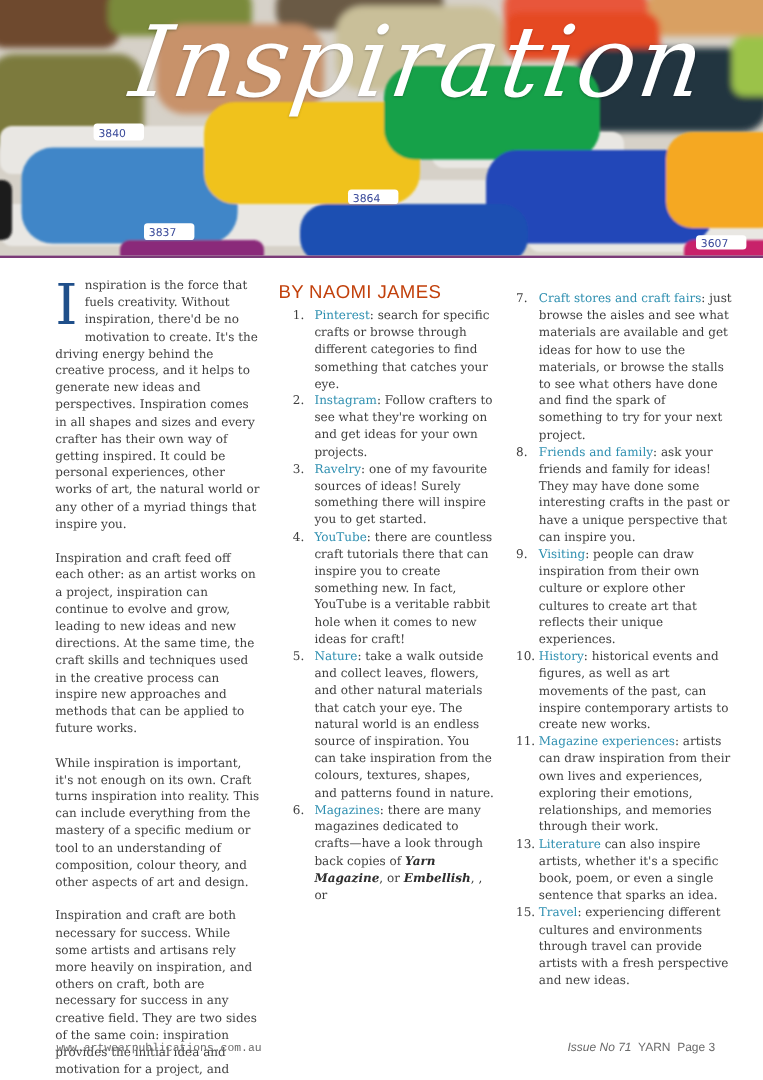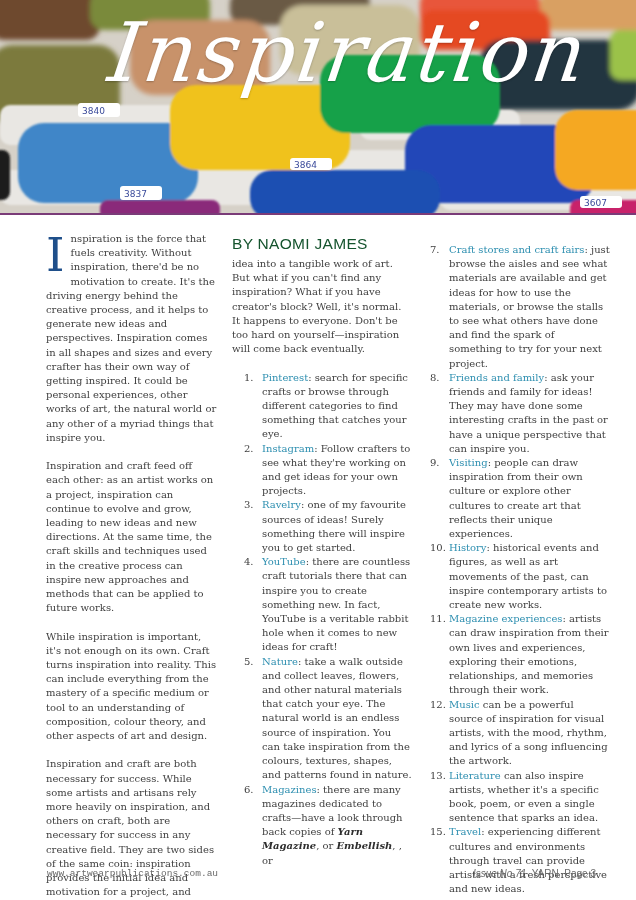--- a/index.html
+++ b/index.html
@@ -24,21 +24,21 @@
   .col1 { left: 46px; width: 172px; }
   .col2 { left: 232px; width: 180px; top: 235px; }
   .col3 { left: 430px; width: 180px; top: 243px; }
 
   .dropcap {
     float: left; font-size: 47px; line-height: 40px; color: #1f4f8a;
     margin: 3px 6px 0 0; font-family: "DejaVu Serif", serif; font-weight: normal;
   }
 
   .byline {
-    font-family: "Liberation Sans", sans-serif; font-size: 15.5px; color: #14532d;
+    font-family: "Liberation Sans", sans-serif; font-size: 15.5px; color: #c2410c;
     letter-spacing: 0.3px; margin-bottom: 4px; line-height: 18px;
   }
 
   ol.ideas { list-style: none; margin-left: 0; }
   ol.ideas li { position: relative; padding-left: 18px; margin-bottom: 0; }
   .col2 ol.ideas { margin-left: 12px; }
   ol.ideas li .num { position: absolute; left: 0; top: 0; color: #3f3f3f; }
   .col3 ol.ideas li { padding-left: 19px; }
   .hl { color: #2e8fb0; }
   .mag { font-weight: bold; font-style: italic; color: #2e2e2e; }
@@ -114,38 +114,36 @@
 
 <div class="col col1">
   <p><span class="dropcap">I</span><span>nspiration is the force that fuels creativity. Without inspiration, there'd be no motivation to create. It's the driving energy behind the creative process, and it helps to generate new ideas and perspectives. Inspiration comes in all shapes and sizes and every crafter has their own way of getting inspired. It could be personal experiences, other works of art, the natural world or any other of a myriad things that inspire you.</span></p>
   <p>Inspiration and craft feed off each other: as an artist works on a project, inspiration can continue to evolve and grow, leading to new ideas and new directions. At the same time, the craft skills and techniques used in the creative process can inspire new approaches and methods that can be applied to future works.</p>
   <p>While inspiration is important, it's not enough on its own. Craft turns inspiration into reality. This can include everything from the mastery of a specific medium or tool to an understanding of composition, colour theory, and other aspects of art and design.</p>
   <p>Inspiration and craft are both necessary for success. While some artists and artisans rely more heavily on inspiration, and others on craft, both are necessary for success in any creative field. They are two sides of the same coin: inspiration provides the initial idea and motivation for a project, and craft provides the technical skills and knowledge required to turn that</p>
 </div>
 
 <div class="col col2">
   <div class="byline">BY NAOMI JAMES</div>
-  <p>idea into a tangible work of art. But what if you can't find any inspiration? What if you have creator's block? Well, it's normal. It happens to everyone. Don't be too hard on yourself—inspiration will come back eventually.</p>
   <ol class="ideas">
     <li><span class="num">1.</span><span class="hl">Pinterest</span><span>: </span><span>search for specific crafts or browse through different categories to find something that catches your eye.</span></li>
     <li><span class="num">2.</span><span class="hl">Instagram</span><span>: </span><span>Follow crafters to see what they're working on and get ideas for your own projects.</span></li>
     <li><span class="num">3.</span><span class="hl">Ravelry</span><span>: </span><span>one of my favourite sources of ideas! Surely something there will inspire you to get started.</span></li>
     <li><span class="num">4.</span><span class="hl">YouTube</span><span>: </span><span>there are countless craft tutorials there that can inspire you to create something new. In fact, YouTube is a veritable rabbit hole when it comes to new ideas for craft!</span></li>
     <li><span class="num">5.</span><span class="hl">Nature</span><span>: </span><span>take a walk outside and collect leaves, flowers, and other natural materials that catch your eye. The natural world is an endless source of inspiration. You can take inspiration from the colours, textures, shapes, and patterns found in nature.</span></li>
     <li><span class="num">6.</span><span class="hl">Magazines</span><span>: </span><span>there are many magazines dedicated to crafts—have a look through back copies of </span><span class="mag">Yarn Magazine</span>, or <span class="mag">Embellish</span>, ,  or </li>
   </ol>
 </div>
 
 <div class="col col3">
   <ol class="ideas">
     <li><span class="num">7.</span><span class="hl">Craft stores and craft fairs</span><span>: </span><span>just browse the aisles and see what materials are available and get ideas for how to use the materials, or browse the stalls to see what others have done and find the spark of something to try for your next project.</span></li>
     <li><span class="num">8.</span><span class="hl">Friends and family</span><span>: </span><span>ask your friends and family for ideas! They may have done some interesting crafts in the past or have a unique perspective that can inspire you.</span></li>
     <li><span class="num">9.</span><span class="hl">Visiting</span><span>: </span><span>people can draw inspiration from their own culture or explore other cultures to create art that reflects their unique experiences.</span></li>
     <li><span class="num">10.</span><span class="hl">History</span><span>: </span><span>historical events and figures, as well as art movements of the past, can inspire contemporary artists to create new works.</span></li>
     <li><span class="num">11.</span><span class="hl">Magazine experiences</span><span>: </span><span>artists can draw inspiration from their own lives and experiences, exploring their emotions, relationships, and memories through their work.</span></li>
-    <li><span class="num">12.</span><span class="hl">Music</span><span> </span><span>can be a powerful source of inspiration for visual artists, with the mood, rhythm, and lyrics of a song influencing the artwork.</span></li>
     <li><span class="num">13.</span><span class="hl">Literature</span><span> </span><span>can also inspire artists, whether it's a specific book, poem, or even a single sentence that sparks an idea.</span></li>
     <li><span class="num">15.</span><span class="hl">Travel</span><span>: </span><span>experiencing different cultures and environments through travel can provide artists with a fresh perspective and new ideas.</span></li>
   </ol>
 </div>
 
 <div class="footer-url">www.artwearpublications.com.au</div>
 <div class="footer-issue"><span class="issue">Issue No 71</span>  <span>YARN</span>  <span>Page 3</span></div>
 
 </body></html>

